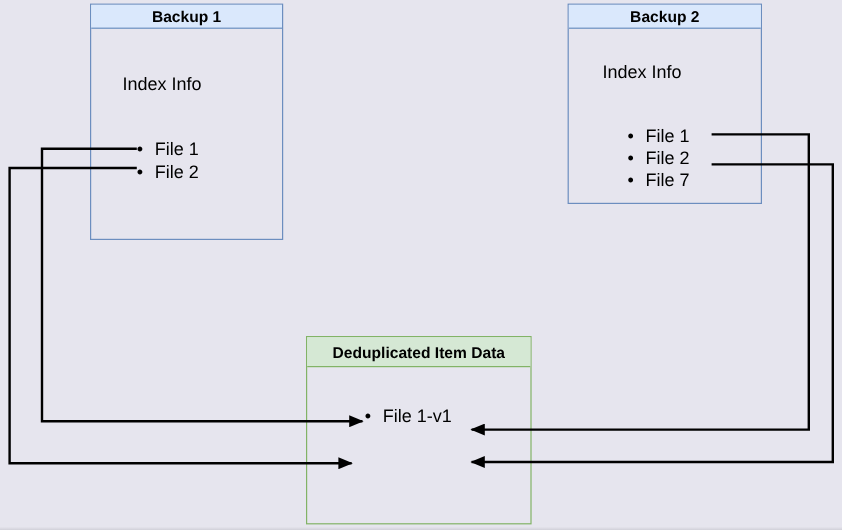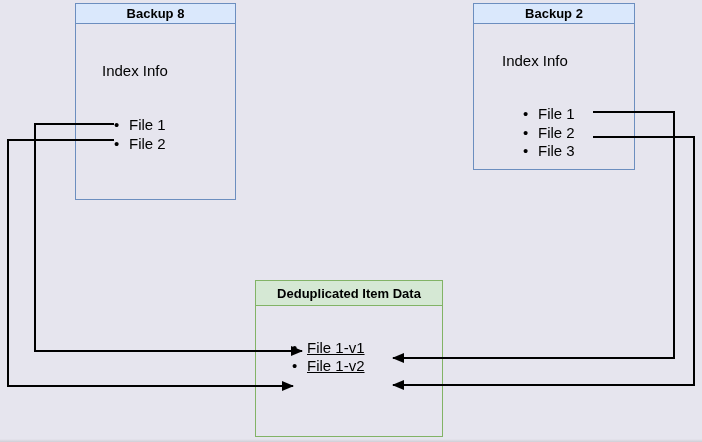--- a/index.html
+++ b/index.html
@@ -60,63 +60,62 @@
   }
   ul.filelist li{line-height:18.5px;}
   ul.filelist li::before{
     content:"\2022";
     display:inline-block;
     width:15px;
     font-size:15px;
   }
   #backup1 .filelist{left:38px;top:112px;}
   #backup2 .filelist{left:49px;top:101px;}
-  #dedup   .filelist{left:36px;top:58px;line-height:18.3px;text-decoration:underline;}
+  #dedup   .filelist{left:48px;top:58px;line-height:18.3px;}
   #dedup   .filelist li{line-height:18.3px;}
 
   svg.arrows{
     position:absolute;left:0;top:0;width:702px;height:442px;
     pointer-events:none;
   }
   svg.arrows path.link{
     fill:none;
     stroke:var(--arrow);
     stroke-width:2;
   }
   svg.arrows .head{fill:var(--arrow);}
 </style>
 </head>
 <body>
 
 <div class="canvas">
 
   <div class="box blue" id="backup1">
-    <div class="box-title">Backup 8</div>
+    <div class="box-title">Backup 1</div>
     <div class="heading">Index Info</div>
     <ul class="filelist">
       <li>File 1</li>
       <li>File 2</li>
     </ul>
   </div>
 
   <div class="box blue" id="backup2">
     <div class="box-title">Backup 2</div>
     <div class="heading">Index Info</div>
     <ul class="filelist">
       <li>File 1</li>
       <li>File 2</li>
-      <li>File 3</li>
+      <li>File 7</li>
     </ul>
   </div>
 
   <div class="box green" id="dedup">
     <div class="box-title">Deduplicated Item Data</div>
     <ul class="filelist">
       <li>File 1-v1</li>
-      <li>File 1-v2</li>
     </ul>
   </div>
 
   <svg class="arrows" viewBox="0 0 702 442" xmlns="http://www.w3.org/2000/svg">
     <defs>
       <marker id="ah" markerUnits="userSpaceOnUse" markerWidth="13" markerHeight="10" refX="11" refY="5" orient="auto">
         <path class="head" d="M0,0 L12,5 L0,10 Z"></path>
       </marker>
     </defs>
     <path class="link" marker-end="url(#ah)" d="M114,124 H35 V351 H302"></path>

